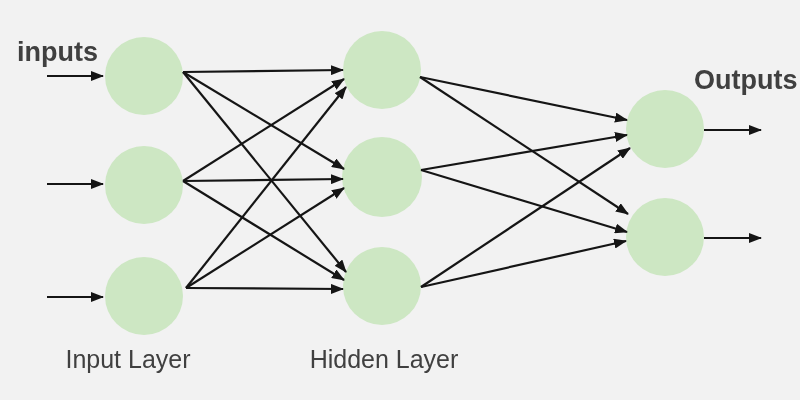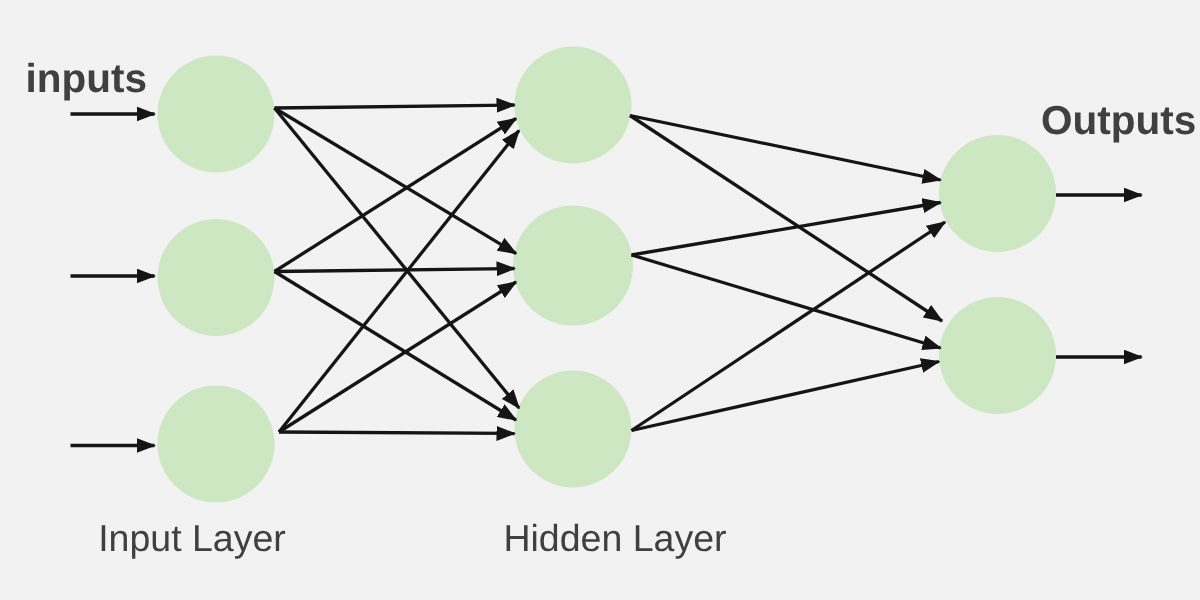--- a/index.html
+++ b/index.html
@@ -16,21 +16,21 @@
     position: absolute;
     color: #404040;
     line-height: 1.1;
     white-space: nowrap;
     user-select: none;
   }
   .lbl-inputs  { left: 17px;  top: 38px; font-size: 27px; font-weight: 700; }
   .lbl-outputs { left: 694px; top: 66px; font-size: 27px; font-weight: 700; }
   .layer-label { top: 346px; font-size: 25px; font-weight: 400; transform: translateX(-50%); }
   .layer-label.input  { left: 128px; }
-  .layer-label.hidden { left: 410px; }
+  .layer-label.hidden { left: 384px; }
   .layer-label.output { left: 648px; }
 </style>
 </head>
 <body>
 
 <div class="stage">
   <svg id="net-svg" width="800" height="400" viewBox="0 0 800 400">
     <defs>
       <marker id="ah" markerUnits="userSpaceOnUse" markerWidth="14" markerHeight="10" refX="12" refY="5" orient="auto">
         <path d="M0,0 L13,5 L0,10 z" fill="#151515"></path>

